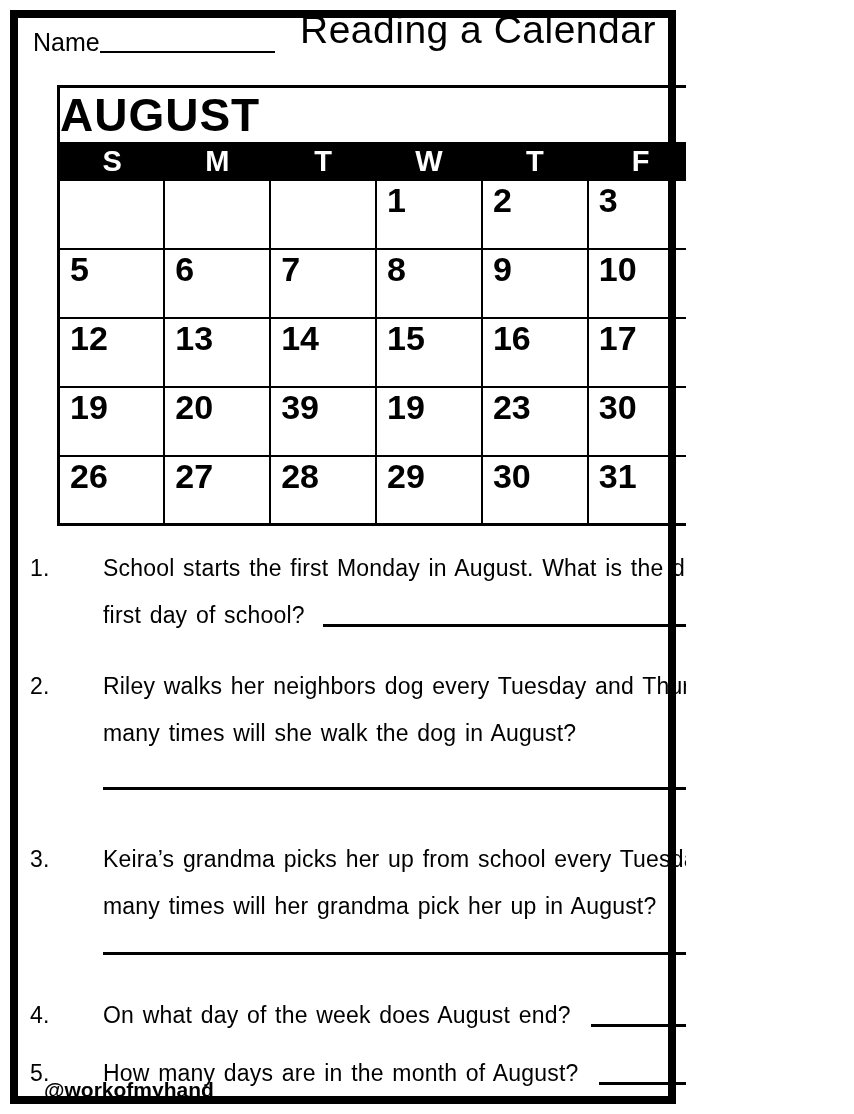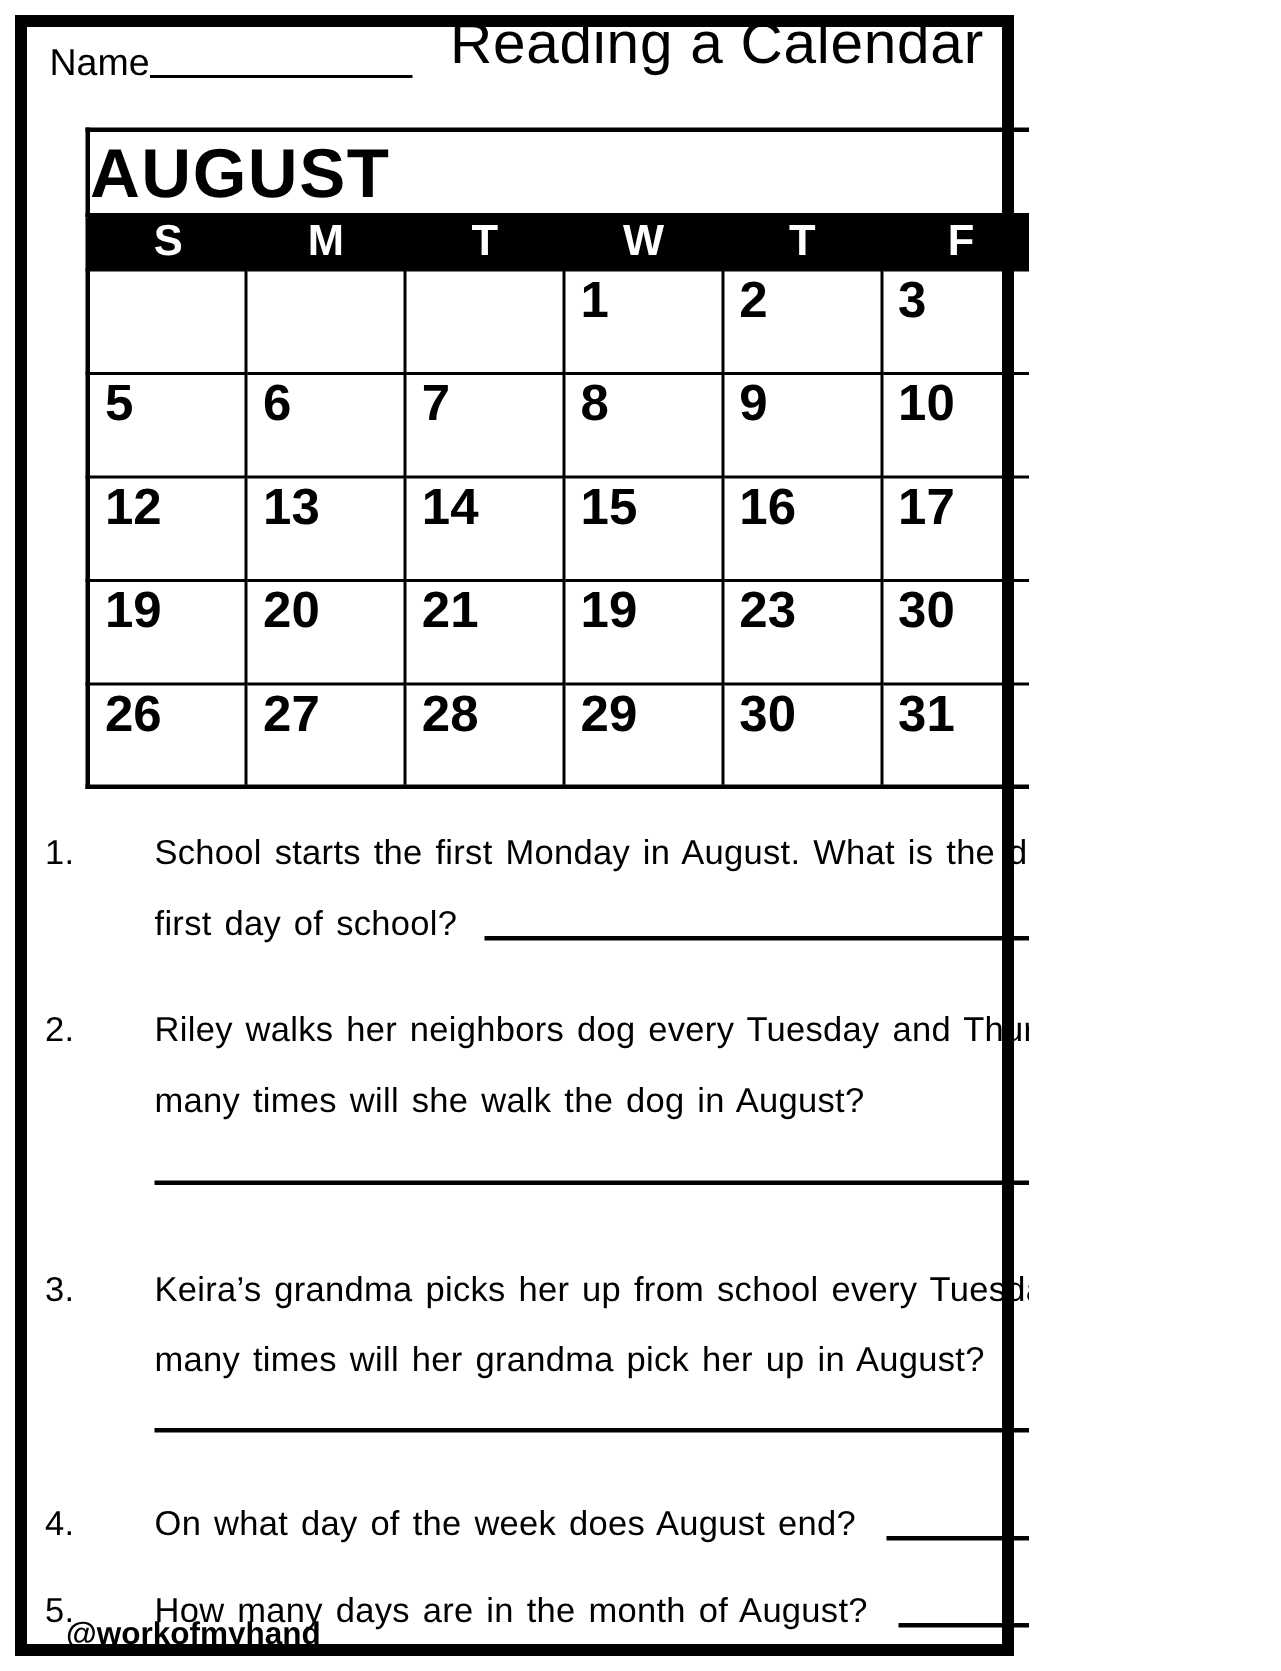--- a/index.html
+++ b/index.html
@@ -153,21 +153,21 @@
         <td>13</td>
         <td>14</td>
         <td>15</td>
         <td>16</td>
         <td>17</td>
         <td>19</td>
       </tr>
       <tr class="day-row">
         <td>19</td>
         <td>20</td>
-        <td>21</td>
+        <td>39</td>
         <td>19</td>
         <td>23</td>
         <td>30</td>
         <td>25</td>
       </tr>
       <tr class="day-row">
         <td>26</td>
         <td>27</td>
         <td>28</td>
         <td>29</td>

